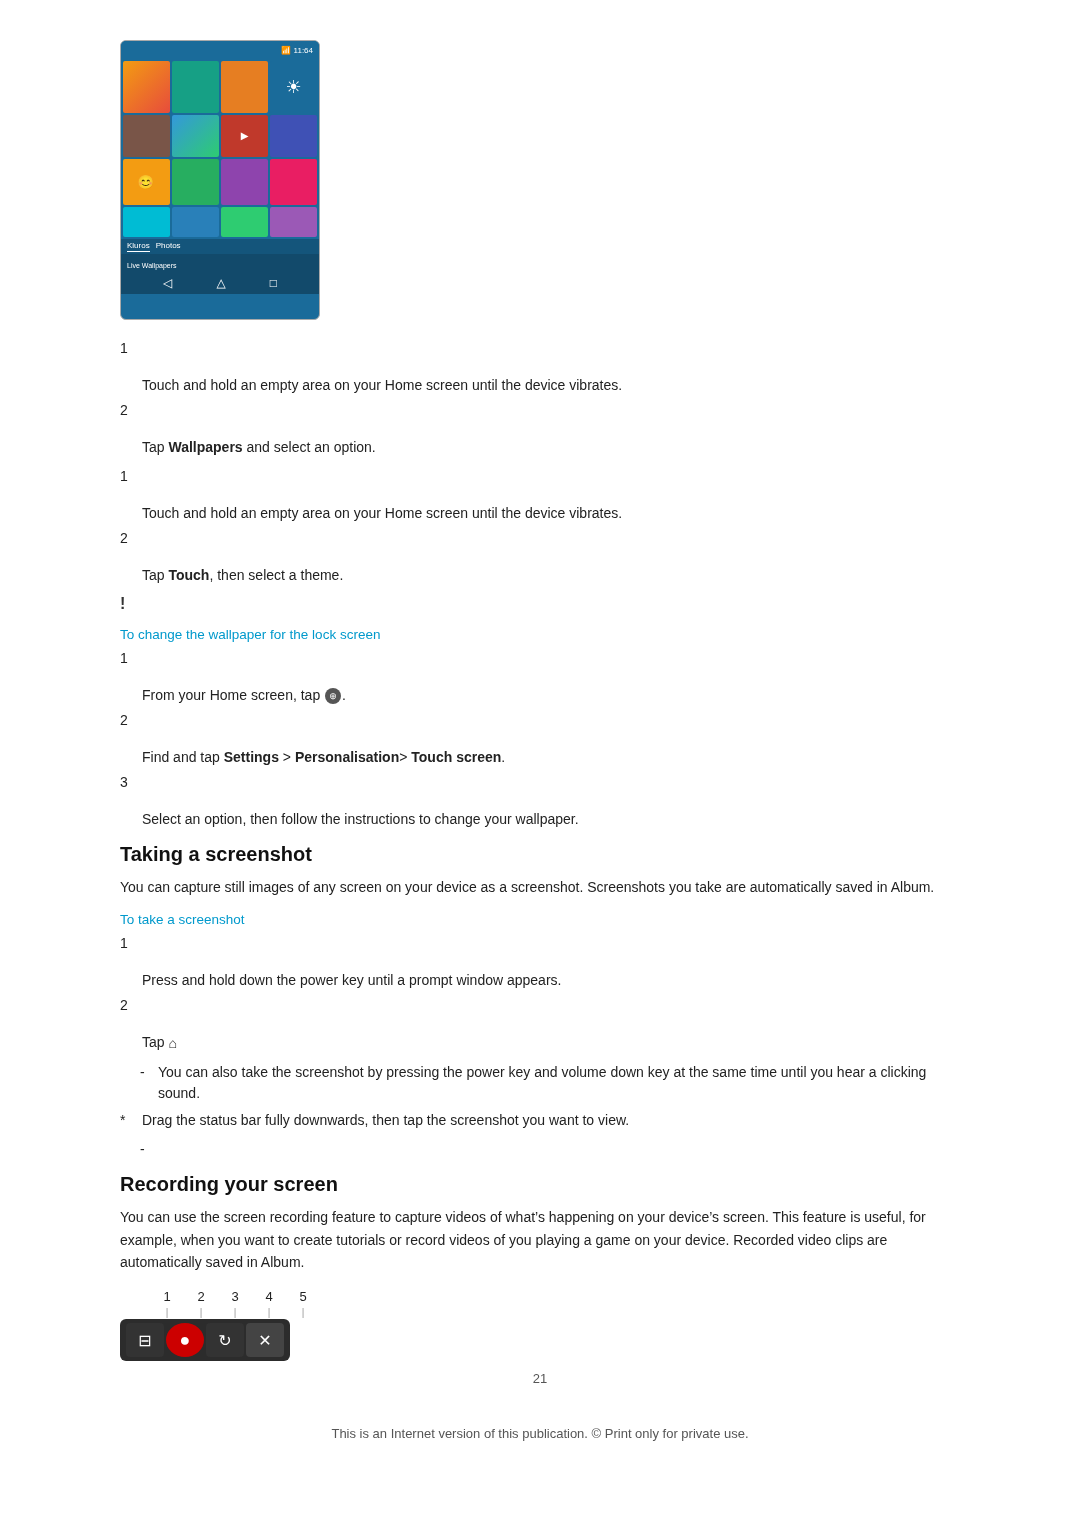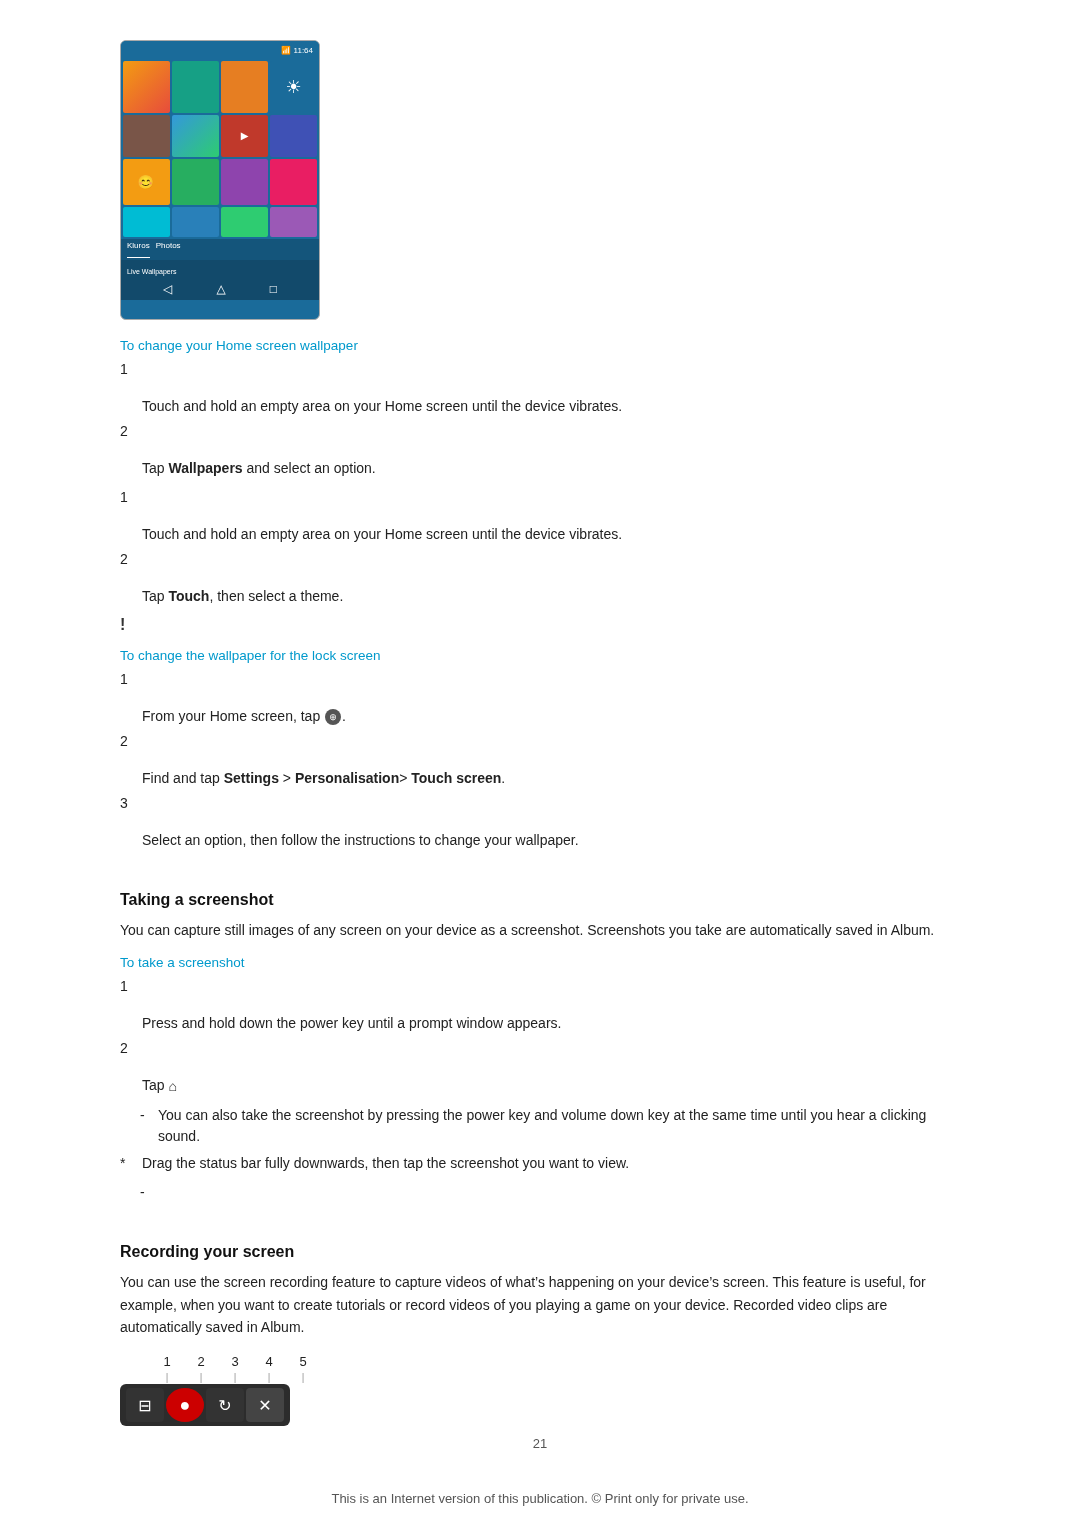--- a/index.html
+++ b/index.html
@@ -102,24 +102,24 @@
       margin-top: 1px;
     }
 
     .note-text {
       font-size: 14px;
       line-height: 1.5;
       color: #222;
     }
 
     .main-section-title {
-      font-size: 16px;
+      font-size: 20px;
       font-weight: bold;
       margin-bottom: 10px;
-      margin-top: 40px;
+      margin-top: 13px;
       color: #111;
     }
 
     .body-paragraph {
       font-size: 14px;
       line-height: 1.6;
       margin-bottom: 12px;
       color: #222;
     }
 
@@ -227,38 +227,37 @@
       <div class="phone-cell-img cell-green" style="height:100%;"></div>
       <div class="phone-cell-img cell-purple" style="height:100%;"></div>
       <div class="phone-cell-img" style="height:100%; background:#e91e63;"></div>
       <div class="phone-cell-img cell-cyan" style="height:100%;"></div>
       <div class="phone-cell-img cell-blue" style="height:100%;"></div>
       <div class="phone-cell-img" style="height:100%; background:#2ecc71;"></div>
       <div class="phone-cell-img" style="height:100%; background:#9b59b6;"></div>
     </div>
 
     <div style="display:flex; gap:6px; padding:2px 6px; background:rgba(0,0,0,0.2);">
-      <span style="font-size:8px; color:white; border-bottom:1px solid white; padding-bottom:7px;">Kluros</span>
+      <span style="font-size:8px; color:white; border-bottom:1px solid white; padding-bottom:1px;">Kluros</span>
       <span style="font-size:8px; color:white;">Photos</span>
     </div>
 
     <div style="padding:1px 6px; background:rgba(0,0,0,0.3);">
       <span style="font-size:7px; color:white;">Live Wallpapers</span>
     </div>
 
     <div style="display:flex; justify-content:space-around; align-items:center; padding:4px 20px; background:rgba(0,0,0,0.3);">
       <span style="font-size:12px; color:white;">◁</span>
       <span style="font-size:12px; color:white;">△</span>
       <span style="font-size:12px; color:white;">□</span>
     </div>
   </div>
 </div>
 
 <div>
-  <div class="section-heading">To change your Home screen wallpaper</div>
   <ol class="numbered-list">
     <li>
       <span class="list-num">1</span>
       <span class="list-text">Touch and hold an empty area on your Home screen until the device vibrates.</span>
     </li>
     <li>
       <span class="list-num">2</span>
       <span class="list-text">Tap <span class="bold">Wallpapers</span> and select an option.</span>
     </li>
   </ol>

